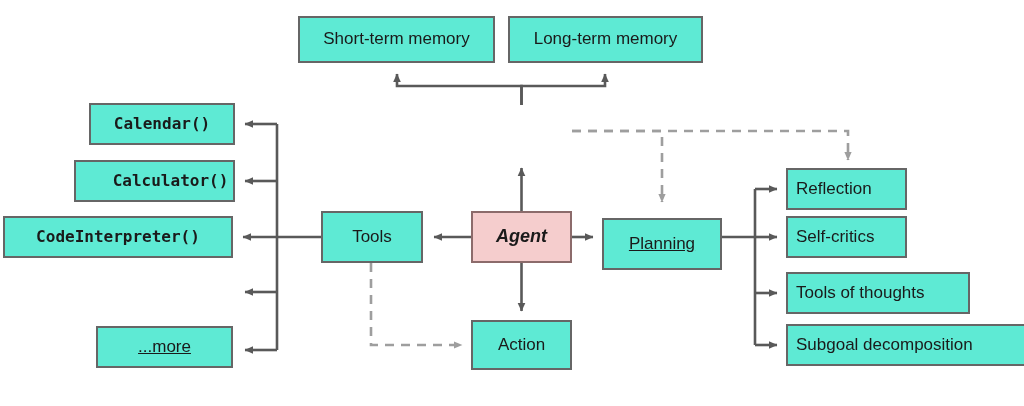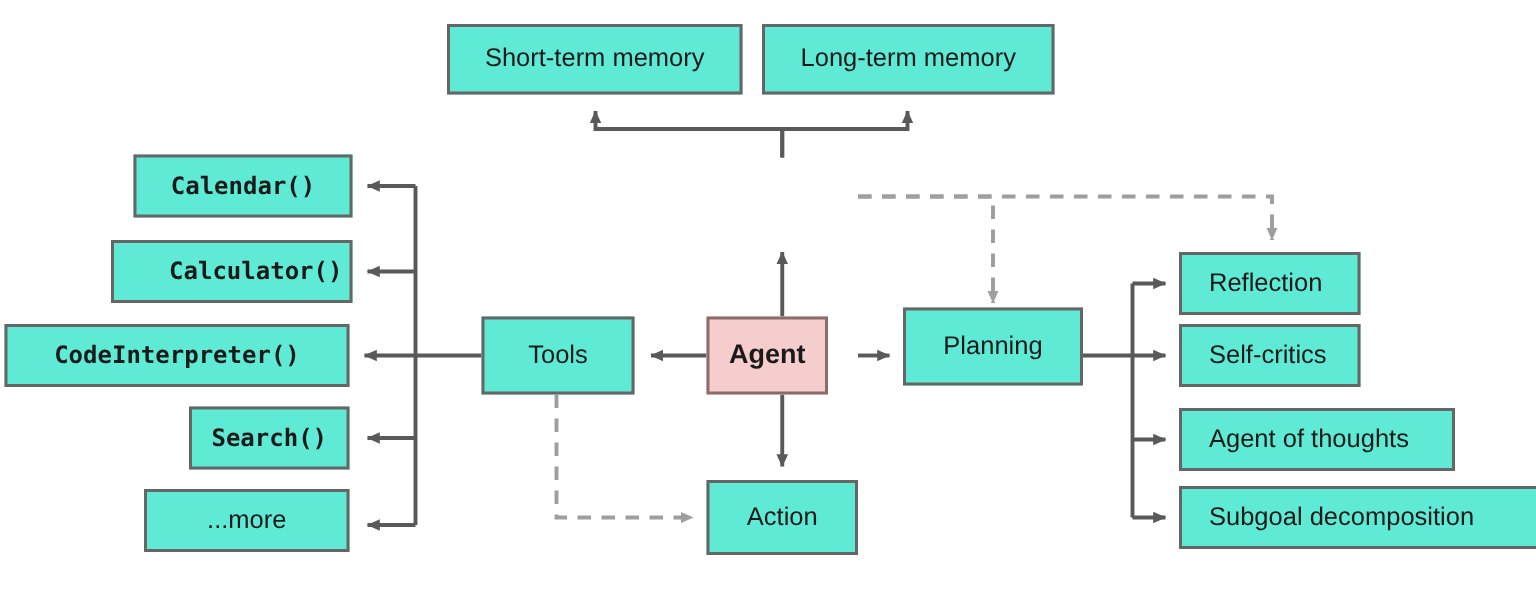--- a/index.html
+++ b/index.html
@@ -29,21 +29,21 @@
     background: #5eead4;
     border: 2px solid #666666;
     display: flex;
     align-items: center;
     color: #1a1a1a;
     font-size: 17px;
     line-height: 1.1;
     white-space: nowrap;
   }
   .node.center { justify-content: center; }
-  .node.leftal { justify-content: flex-start; padding-left: 18px; }
+  .node.leftal { justify-content: flex-start; padding-left: 8px; }
   .node.mono {
     font-family: "DejaVu Sans Mono", "Liberation Mono", monospace;
     font-weight: bold;
     font-size: 16px;
     justify-content: center;
   }
   .node.agent {
     background: #f5cdcd;
     border-color: #8c6b6b;
     font-weight: bold;
@@ -104,56 +104,53 @@
     </g>
   </svg>
 
   <div class="node center" style="left:298px; top:16px; width:197px; height:47px;">
     <span>Short-term memory</span>
   </div>
   <div class="node center" style="left:508px; top:16px; width:195px; height:47px;">
     <span>Long-term memory</span>
   </div>
 
-  <div class="node center agent" style="left:471px; top:211px; width:81px; height:52px;">
+  <div class="node center agent" style="left:471px; top:211px; width:101px; height:52px;font-style:italic;">
     <span>Agent</span>
   </div>
   <div class="node center" style="left:471px; top:320px; width:101px; height:50px;">
     <span>Action</span>
   </div>
 
   <div class="node center" style="left:321px; top:211px; width:102px; height:52px;">
     <span>Tools</span>
   </div>
-  <div class="node center" style="left:602px; top:205px; width:120px; height:52px;">
+  <div class="node center" style="left:602px; top:218px; width:120px; height:52px;text-decoration:underline;">
     <span>Planning</span>
   </div>
 
   <div class="node mono" style="left:89px; top:103px; width:146px; height:42px;">
     <span>Calendar()</span>
   </div>
   <div class="node mono" style="left:74px; top:160px; width:161px; height:42px;padding-left:32px;">
     <span>Calculator()</span>
   </div>
   <div class="node mono" style="left:3px; top:216px; width:230px; height:42px;">
     <span>CodeInterpreter()</span>
   </div>
-  <div class="node mono" style="left:126px; top:271px; width:107px; height:42px;">
-    <span>Search()</span>
-  </div>
-  <div class="node center" style="left:96px; top:326px; width:137px; height:42px;">
+  <div class="node center" style="left:96px; top:326px; width:137px; height:42px;text-decoration:underline;">
     <span>...more</span>
   </div>
 
   <div class="node leftal" style="left:786px; top:168px; width:121px; height:42px;">
     <span>Reflection</span>
   </div>
   <div class="node leftal" style="left:786px; top:216px; width:121px; height:42px;">
     <span>Self-critics</span>
   </div>
   <div class="node leftal" style="left:786px; top:272px; width:184px; height:42px;">
-    <span>Agent of thoughts</span>
+    <span>Tools of thoughts</span>
   </div>
   <div class="node leftal" style="left:786px; top:324px; width:256px; height:42px;">
     <span>Subgoal decomposition</span>
   </div>
 
 </div>
 
 </body></html>

